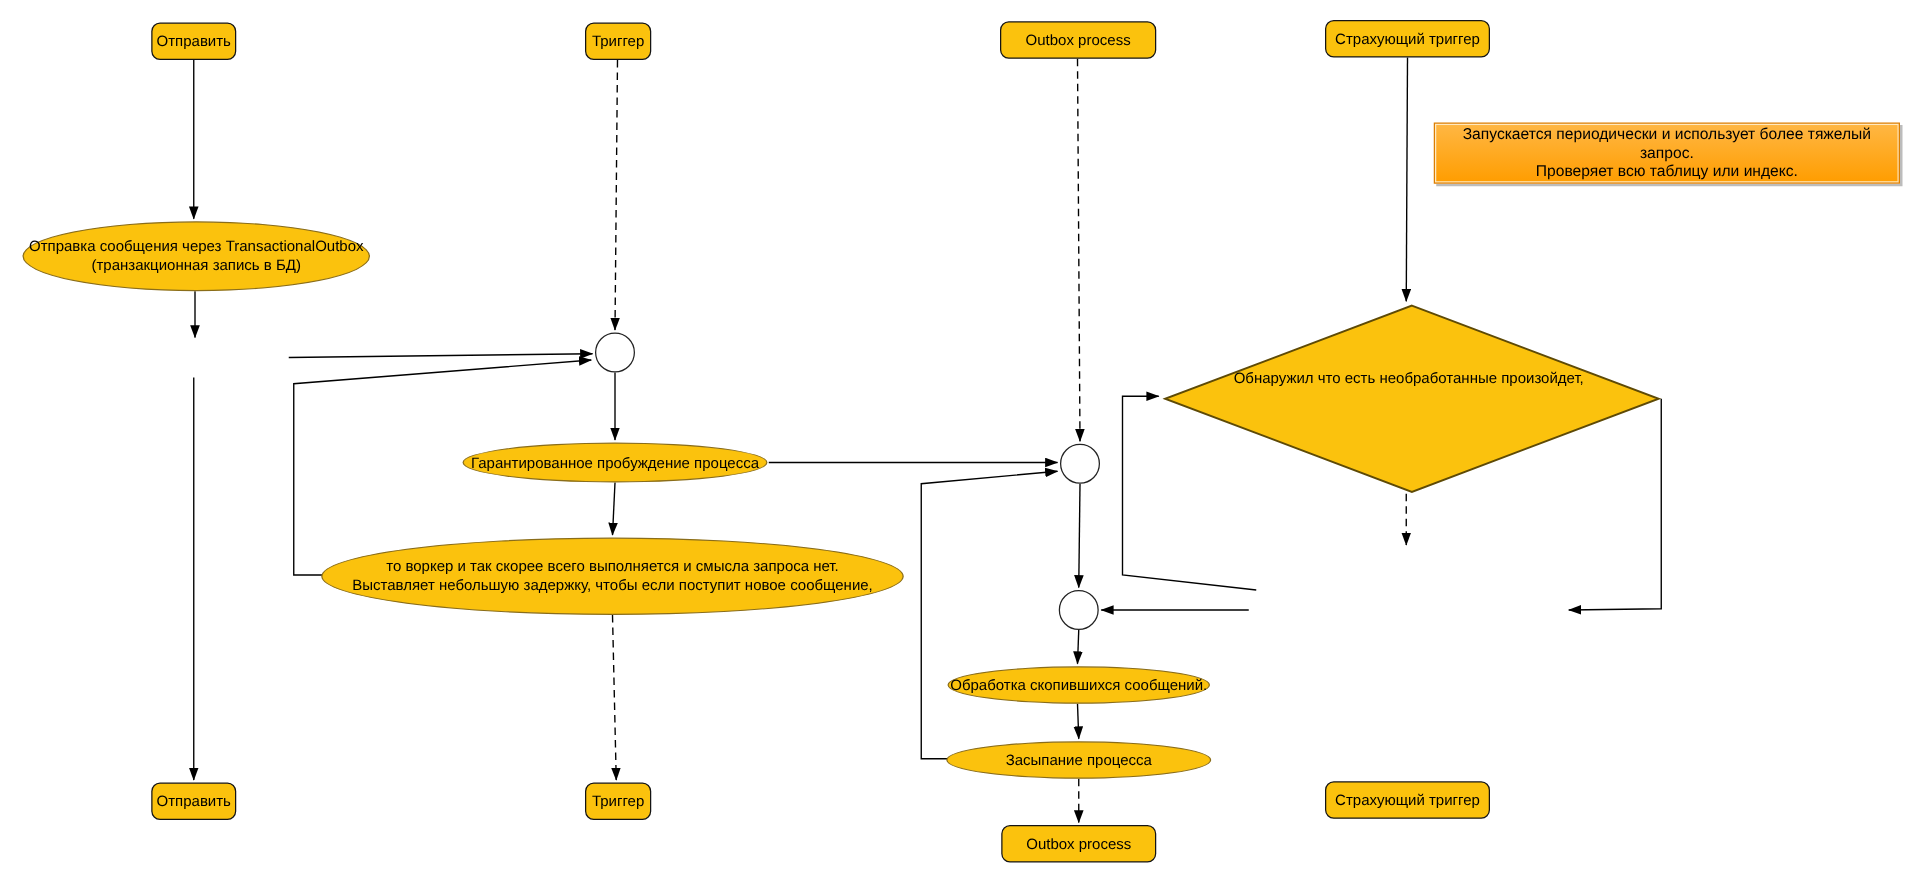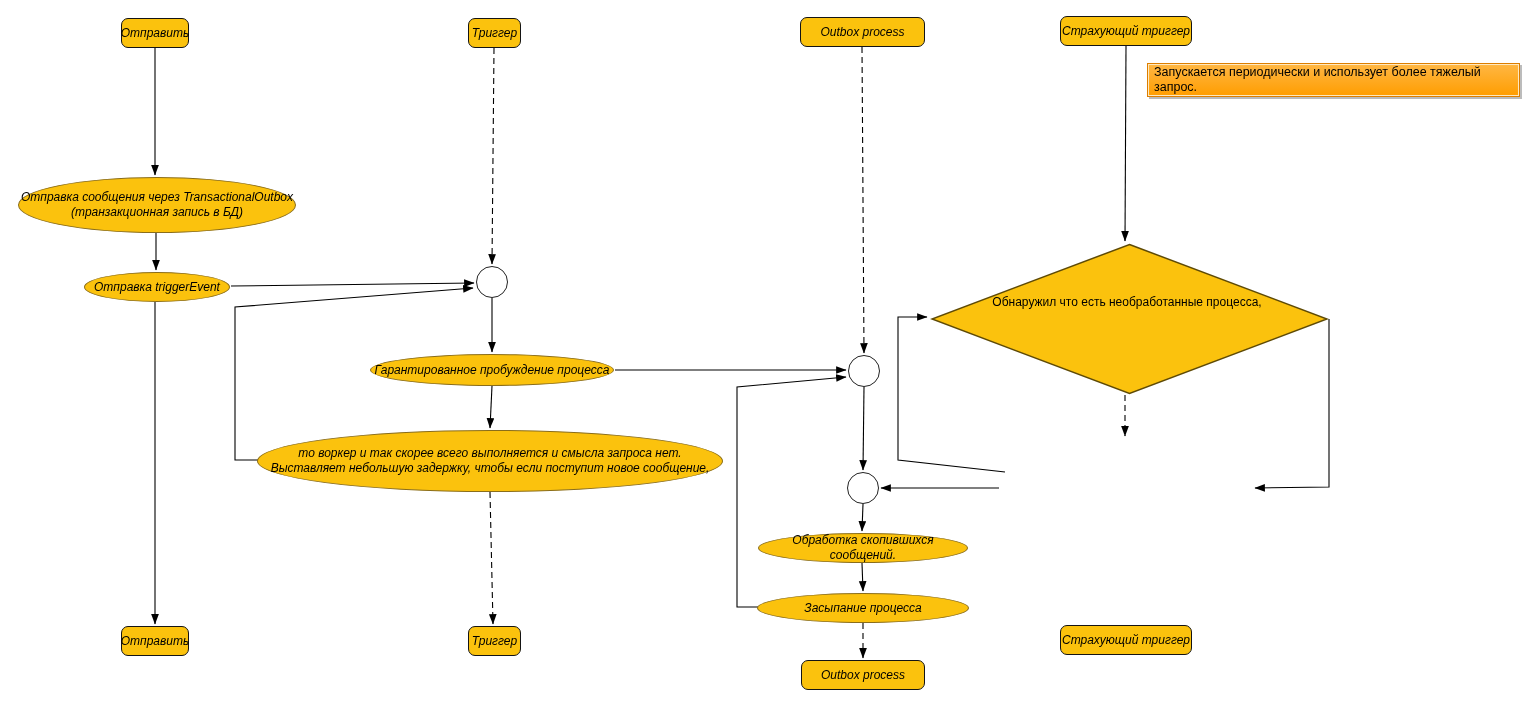--- a/index.html
+++ b/index.html
@@ -5,41 +5,41 @@
   :root{ --gold:#FBC20D; --ellborder:#8a6d1a; --ink:#000; }
   html,body{ margin:0; padding:0; background:#fff; }
   .canvas{
     position:relative; width:1535px; height:706px; background:#ffffff;
     font-family:"Liberation Sans", sans-serif; color:var(--ink); overflow:hidden;
   }
   svg.edges{ position:absolute; left:0; top:0; }
   .node{
     position:absolute; box-sizing:border-box;
     display:flex; flex-direction:column; align-items:center; justify-content:center;
-    text-align:center; font-size:12px; line-height:15px; color:var(--ink);font-style:italic;
+    text-align:center; font-size:12px; line-height:15px; color:var(--ink);
   }
   .rect{
     background:var(--gold); border:1.6px solid #141414; border-radius:7px;
   }
   .ell{
     background:var(--gold); border:1.5px solid var(--ellborder); border-radius:50%;
   }
   .circle{
     background:#ffffff; border:1.6px solid #222; border-radius:50%;
     width:32px; height:32px;
   }
   .diamond-text{
     position:absolute; text-align:center; font-size:12px; line-height:15.5px;
   }
   .note{
     position:absolute; box-sizing:border-box; padding:1px 6px;
     background:linear-gradient(#FFB744,#FF9D00);
     border:1px solid #DD7E00;
     box-shadow: inset 0 0 0 1px #FFE9C0, 2px 2px 0 #bcbcbc;
-    font-size:12.5px; line-height:15px; text-align:left;
+    font-size:12.5px; line-height:15px; text-align:center;margin-top:35px;
   }
   .lines span{ display:block; }
 </style>
 </head>
 <body>
 
 <div class="canvas">
 
   <svg class="edges" width="1535" height="706" viewBox="0 0 1535 706">
     <defs>
@@ -69,25 +69,26 @@
       <line x1="1125" y1="395" x2="1125" y2="436" stroke-dasharray="6 4" marker-end="url(#arr)"></line>
       <polyline points="1329,319 1329,487 1255,488" marker-end="url(#arr)"></polyline>
       <polyline points="1005,472 898,460 898,317 927,317" marker-end="url(#arr)"></polyline>
     </g>
   </svg>
 
   <svg style="position:absolute;left:930px;top:243px;" width="399" height="152">
     <polygon points="199.5,1.5 397,76 199.5,150.5 2,76" fill="#FBC20D" stroke="#5e4a06" stroke-width="1.5"></polygon>
   </svg>
   <div class="diamond-text lines" style="left:895px;top:295px;width:464px;">
-    <span>Обнаружил что есть необработанные процесса,</span>
+    <span>Обнаружил что есть необработанные произойдет,</span>
   </div>
 
   <div class="note lines" style="left:1147px;top:63px;width:373px;">
     <span>Запускается периодически и использует более тяжелый запрос.</span>
+    <span>Проверяет всю таблицу или индекс.</span>
   </div>
 
   <div class="node rect" style="left:121px;top:18px;width:68px;height:30px;">
       <span>Отправить</span>
     </div>
   <div class="node rect" style="left:468px;top:18px;width:53px;height:30px;">
       <span>Триггер</span>
     </div>
   <div class="node rect" style="left:800px;top:17px;width:125px;height:30px;">
       <span>Outbox process</span>
@@ -106,23 +107,20 @@
       <span>Outbox process</span>
     </div>
   <div class="node rect" style="left:1060px;top:625px;width:132px;height:30px;">
       <span>Страхующий триггер</span>
     </div>
 
   <div class="node ell lines" style="left:18px;top:177px;width:278px;height:56px;">
     <span>Отправка сообщения через TransactionalOutbox</span>
     <span>(транзакционная запись в БД)</span>
   </div>
-  <div class="node ell" style="left:84px;top:272px;width:146px;height:30px;">
-    <span>Отправка triggerEvent</span>
-  </div>
   <div class="node ell" style="left:370px;top:354px;width:244px;height:32px;align-items:center;">
     <span>Гарантированное пробуждение процесса</span>
   </div>
   <div class="node ell lines" style="left:257px;top:430px;width:466px;height:62px;">
     <span>то воркер и так скорее всего выполняется и смысла запроса нет.</span>
     <span>Выставляет небольшую задержку, чтобы если поступит новое сообщение,</span>
   </div>
   <div class="node ell" style="left:757px;top:593px;width:212px;height:30px;">
     <span>Засыпание процесса</span>
   </div>

